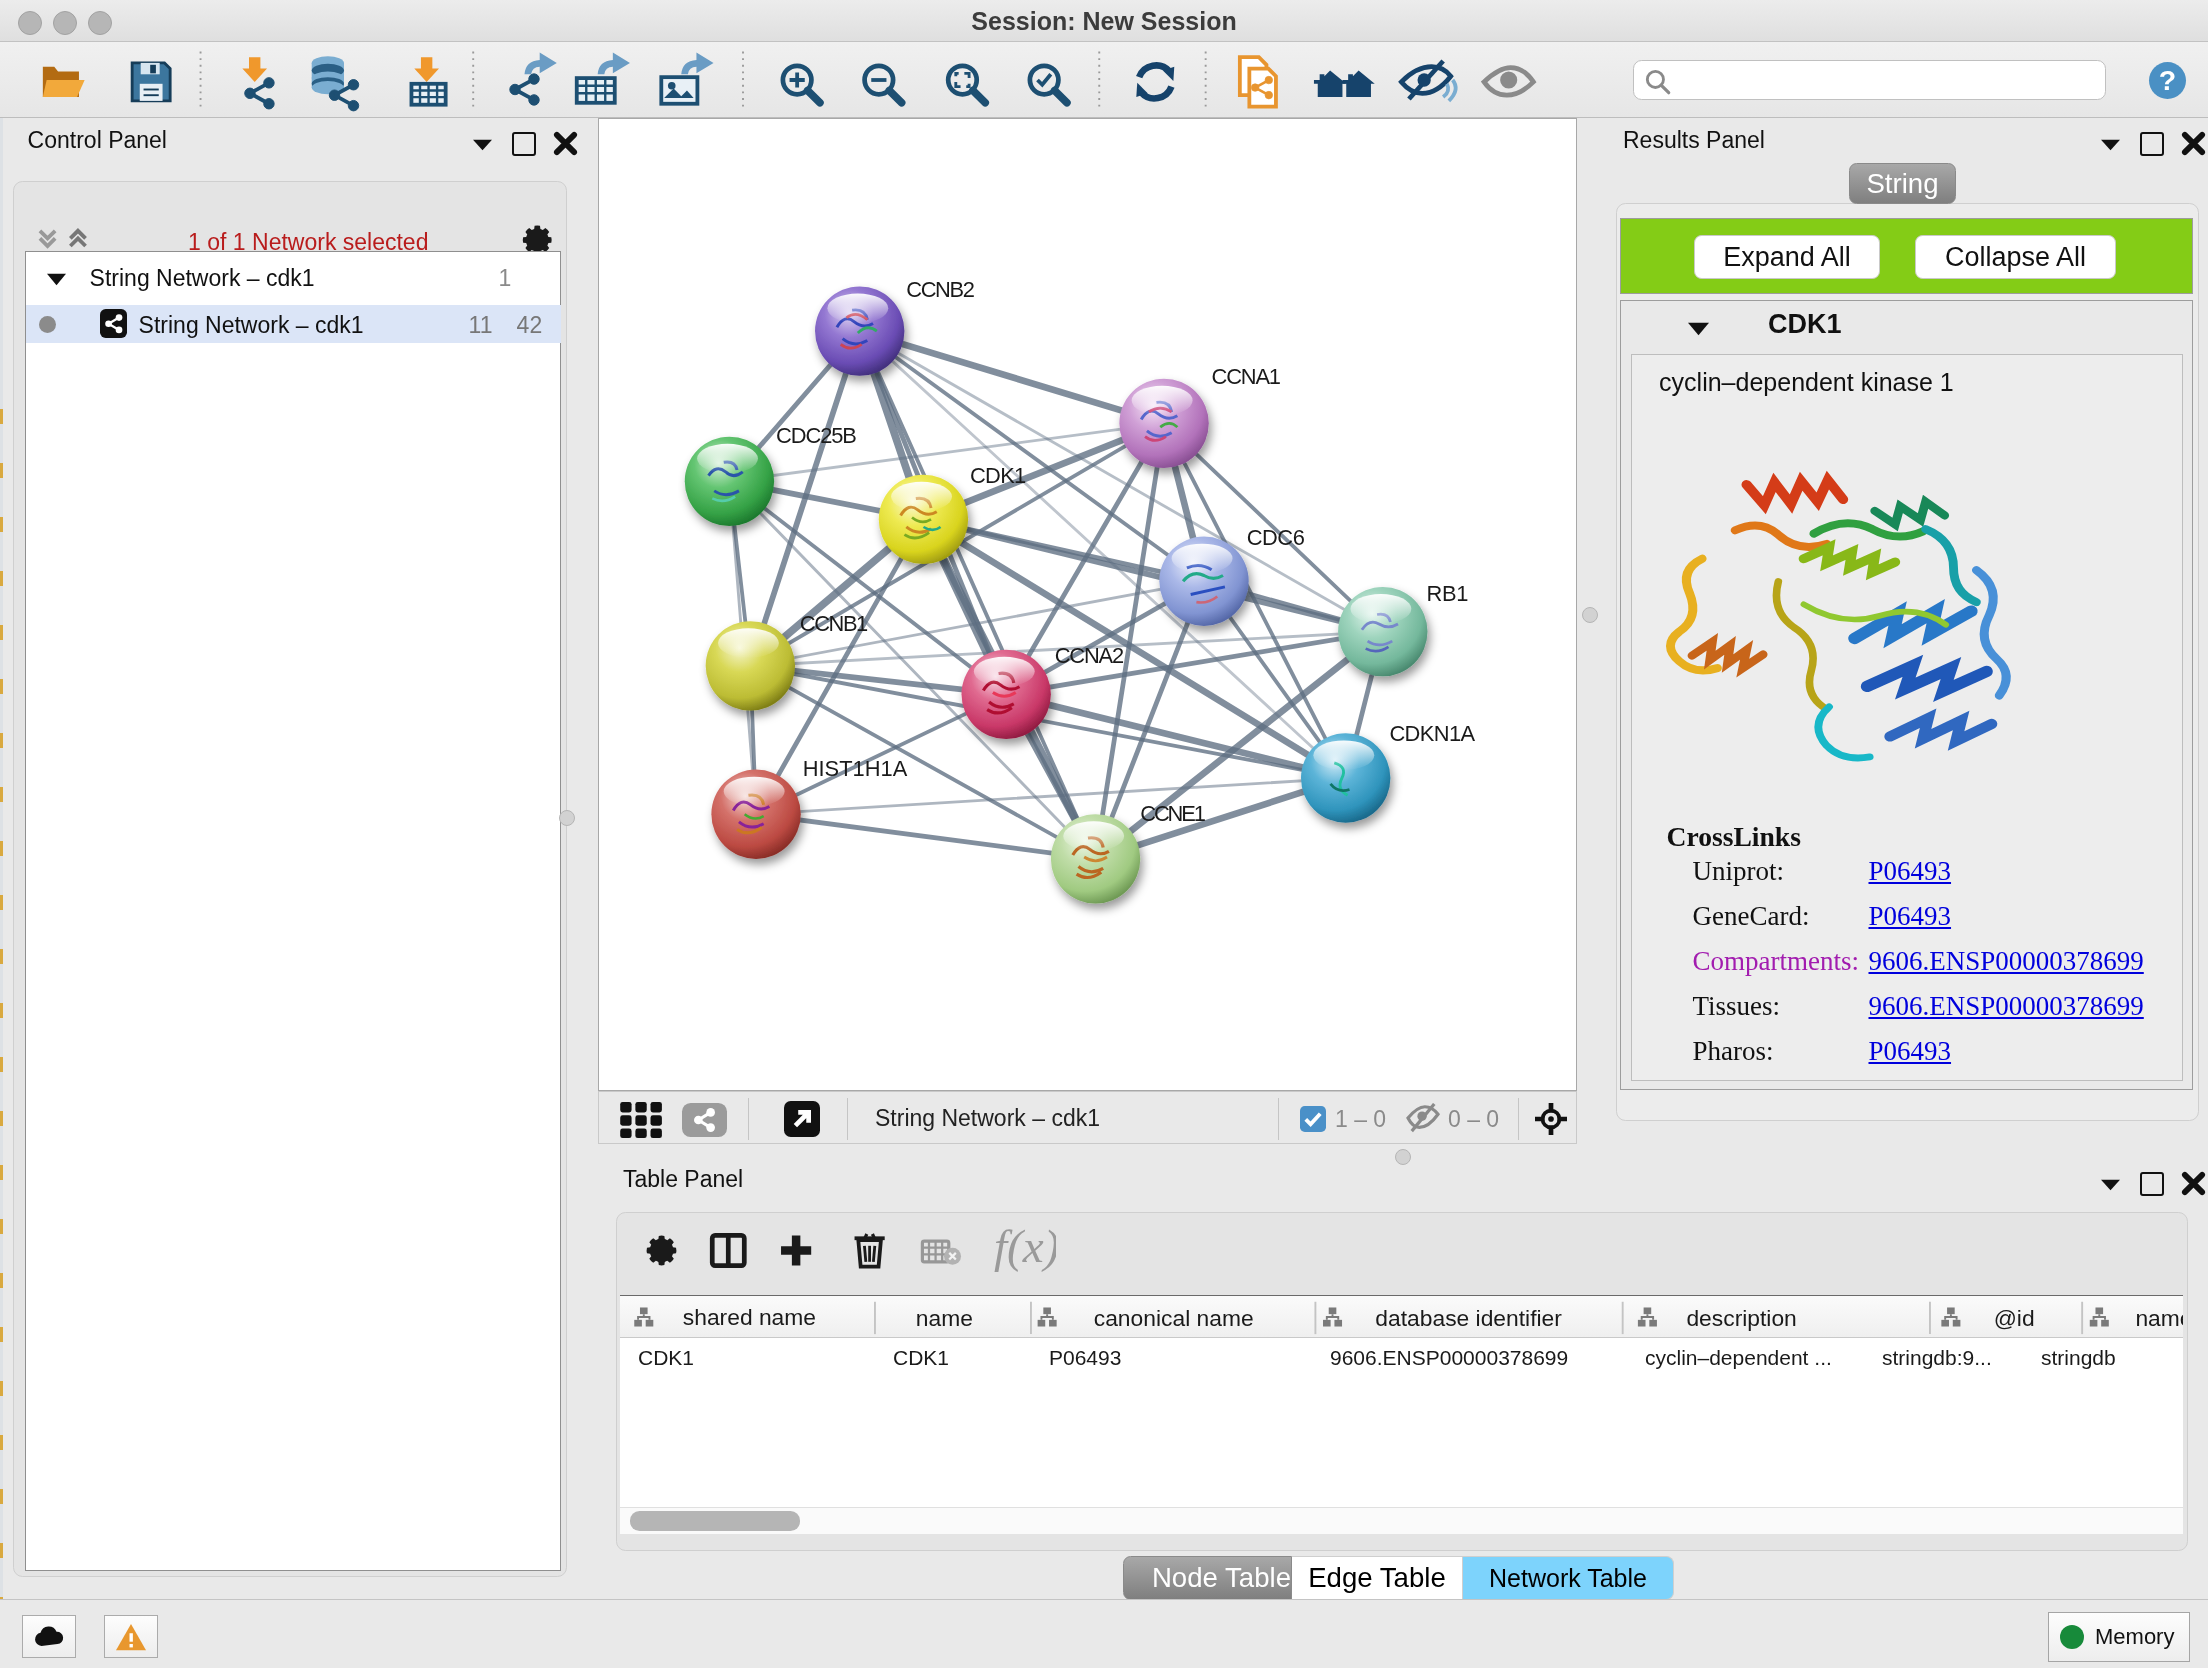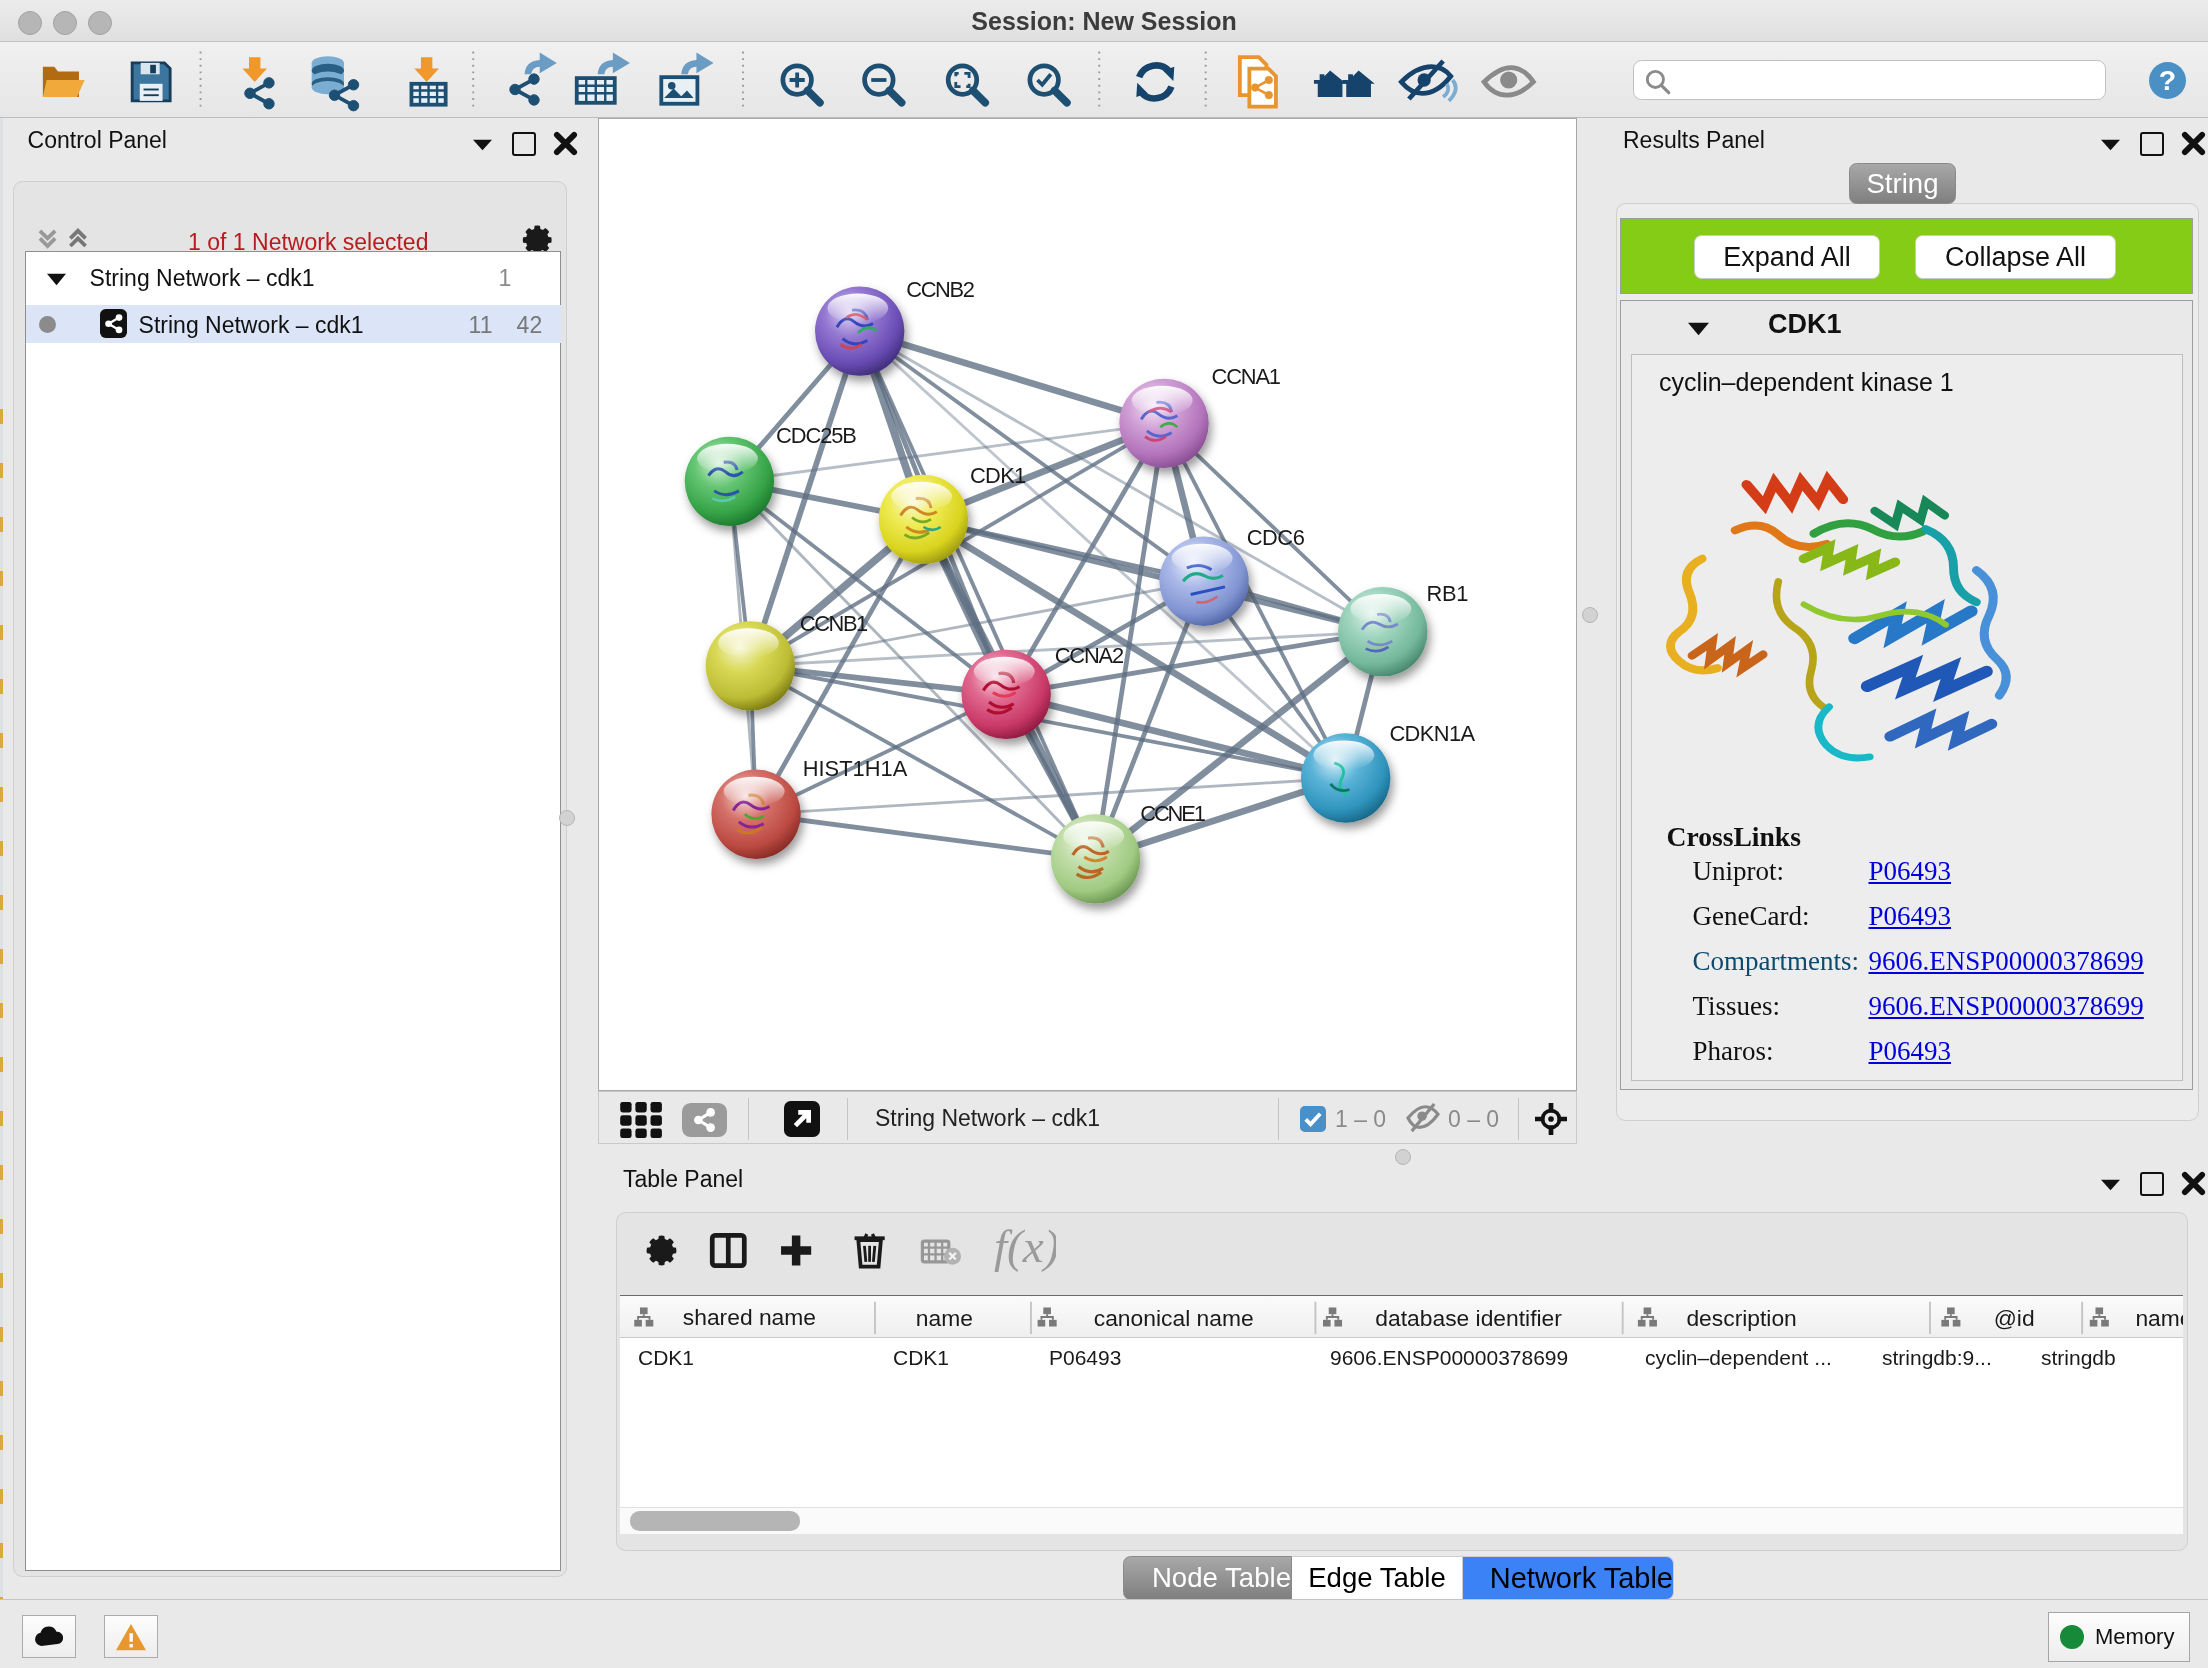--- a/index.html
+++ b/index.html
@@ -544,21 +544,21 @@
           <path d="M276 130 q20 16 10 40 q-10 22 6 38 q14 14 2 32" stroke="#4890d8" stroke-width="7"></path>
           <path d="M160 250 q-16 16 -2 34 q12 14 34 10" stroke="#18b8c8" stroke-width="6"></path>
           <path d="M140 160 q30 20 60 10 q30 -10 52 8" stroke="#90c830" stroke-width="5"></path>
         </g>
       </svg>
       <div style="position:absolute;left:35px;top:466px;font-family:'Liberation Serif',serif">
         <div style="font-size:27.6px;font-weight:bold;color:#111">CrossLinks</div>
         <div style="position:relative;margin-top:-3.8px;margin-left:26px;font-size:27px;line-height:45px">
           <div style="position:relative"><span style="color:#111">Uniprot:</span><span class="abs" style="left:176px;color:#0000dd;text-decoration:underline">P06493</span></div>
           <div style="position:relative"><span style="color:#111">GeneCard:</span><span class="abs" style="left:176px;color:#0000dd;text-decoration:underline">P06493</span></div>
-          <div style="position:relative"><span style="color:#0c4a6e">Compartments:</span><span class="abs" style="left:176px;color:#0000dd;text-decoration:underline">9606.ENSP00000378699</span></div>
+          <div style="position:relative"><span style="color:#a21caf">Compartments:</span><span class="abs" style="left:176px;color:#0000dd;text-decoration:underline">9606.ENSP00000378699</span></div>
           <div style="position:relative"><span style="color:#111">Tissues:</span><span class="abs" style="left:176px;color:#0000dd;text-decoration:underline">9606.ENSP00000378699</span></div>
           <div style="position:relative"><span style="color:#111">Pharos:</span><span class="abs" style="left:176px;color:#0000dd;text-decoration:underline">P06493</span></div>
         </div>
       </div>
     </div>
   </div>
 </div>
 
 <div class="abs" style="left:567px;top:1154px;width:1642px;height:445px" id="tablepanel">
   <div class="abs panelhead" style="left:56px;top:12.4px">Table Panel</div>
@@ -677,21 +677,21 @@
       <div class="abs" style="left:0;top:211px;width:1563px;height:27px;background:#fafafa;border-top:1px solid #e0e0e0">
         <div class="abs" style="left:9.5px;top:2.9px;width:170px;height:20px;background:#b5b5b5;border-radius:9.5px"></div>
       </div>
     </div>
   </div>
 </div>
 
 <div class="abs" style="left:1123px;top:1556px;height:44px;display:flex">
   <div style="width:169px;background:linear-gradient(#a8a8a8,#7f7f7f);border:1px solid #8a8a8a;border-radius:7.6px 0 0 7.6px;color:#fff;font-size:27.6px;text-align:right;line-height:42px">Node Table</div>
   <div style="width:171px;background:#fff;border:1px solid #cfcfcf;border-left:none;color:#000;font-size:27.6px;text-align:center;line-height:42px">Edge Table</div>
-  <div style="width:211px;background:#3b82f6;border:1px solid #cfcfcf;border-left:none;border-radius:0 7.6px 7.6px 0;color:#000;font-size:29px;text-align:right;line-height:42px">Network Table</div>
+  <div style="width:211px;background:#7dd3fc;border:1px solid #cfcfcf;border-left:none;border-radius:0 7.6px 7.6px 0;color:#000;font-size:25px;text-align:center;line-height:42px">Network Table</div>
 </div>
 
 <div class="abs" style="left:0;top:1599px;width:2208px;height:69px;background:#e9e9e9;border-top:1px solid #c4c4c4">
   <div class="abs" style="left:22px;top:15px;width:54px;height:43px;background:linear-gradient(#fdfdfd,#ededed);border:1px solid #ababab;display:flex;align-items:center;justify-content:center">
     <svg width="32" height="23" viewBox="0 0 34 24">
         <path fill="#111" d="M9 22 a7 7 0 0 1 -1-13.9 A9 9 0 0 1 25 7 a6.5 6.5 0 0 1 1 13z"></path>
       </svg>
   </div>
   <div class="abs" style="left:104px;top:15px;width:54px;height:43px;background:linear-gradient(#fdfdfd,#ededed);border:1px solid #ababab;display:flex;align-items:center;justify-content:center">
     <svg width="34" height="30" viewBox="0 0 36 32">

